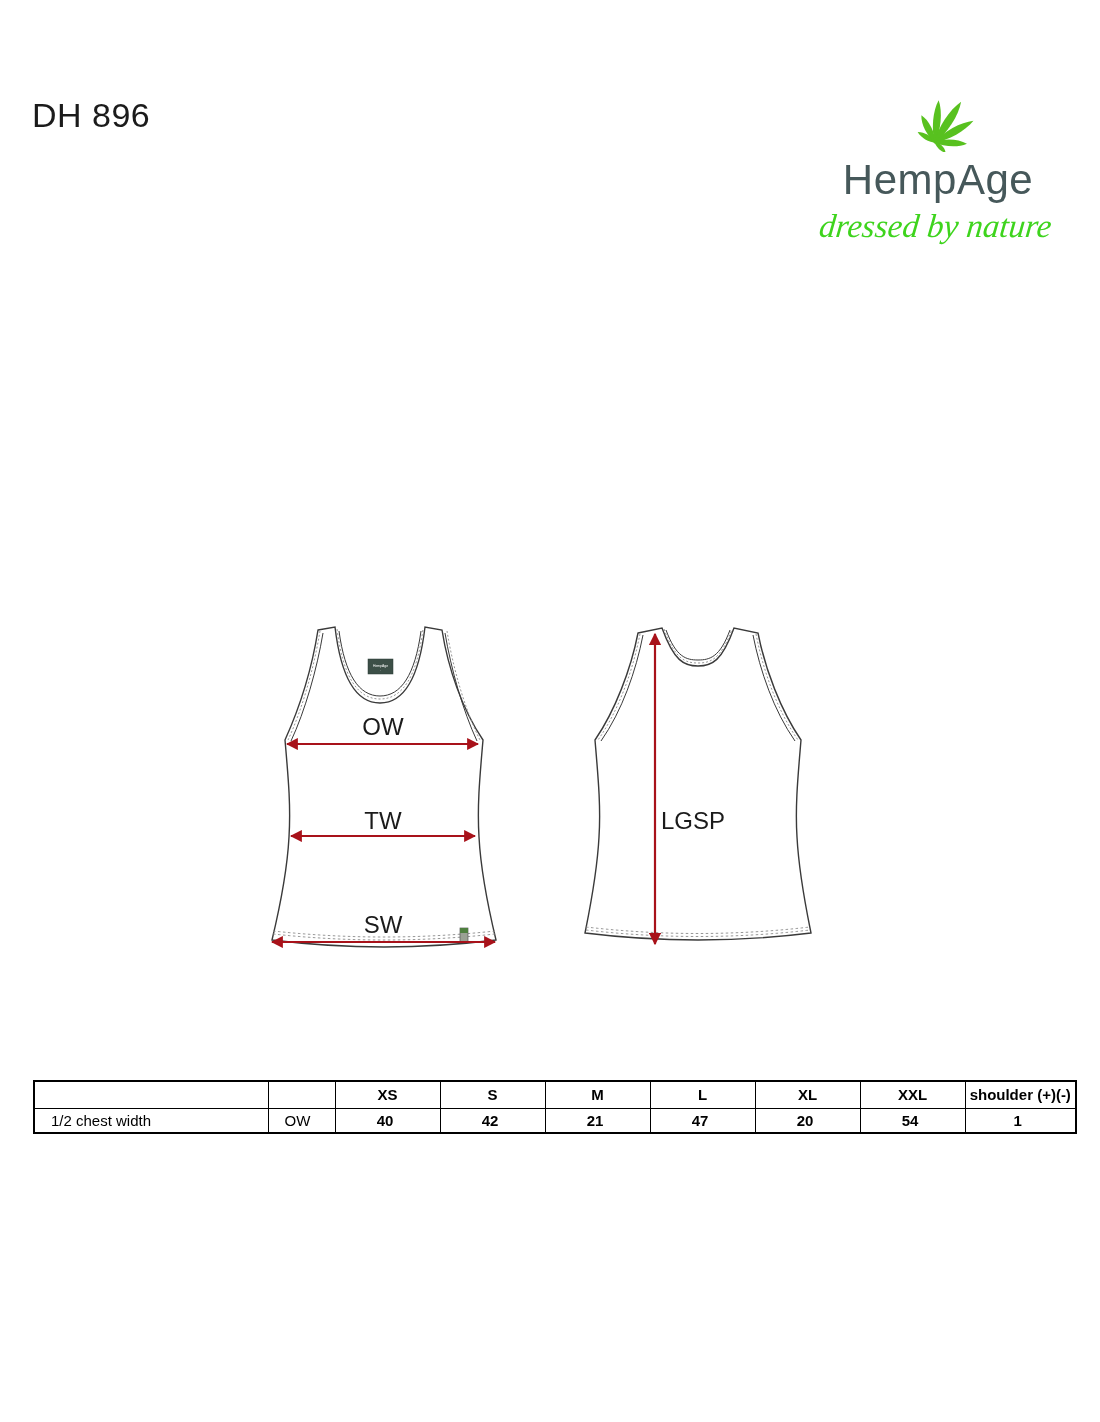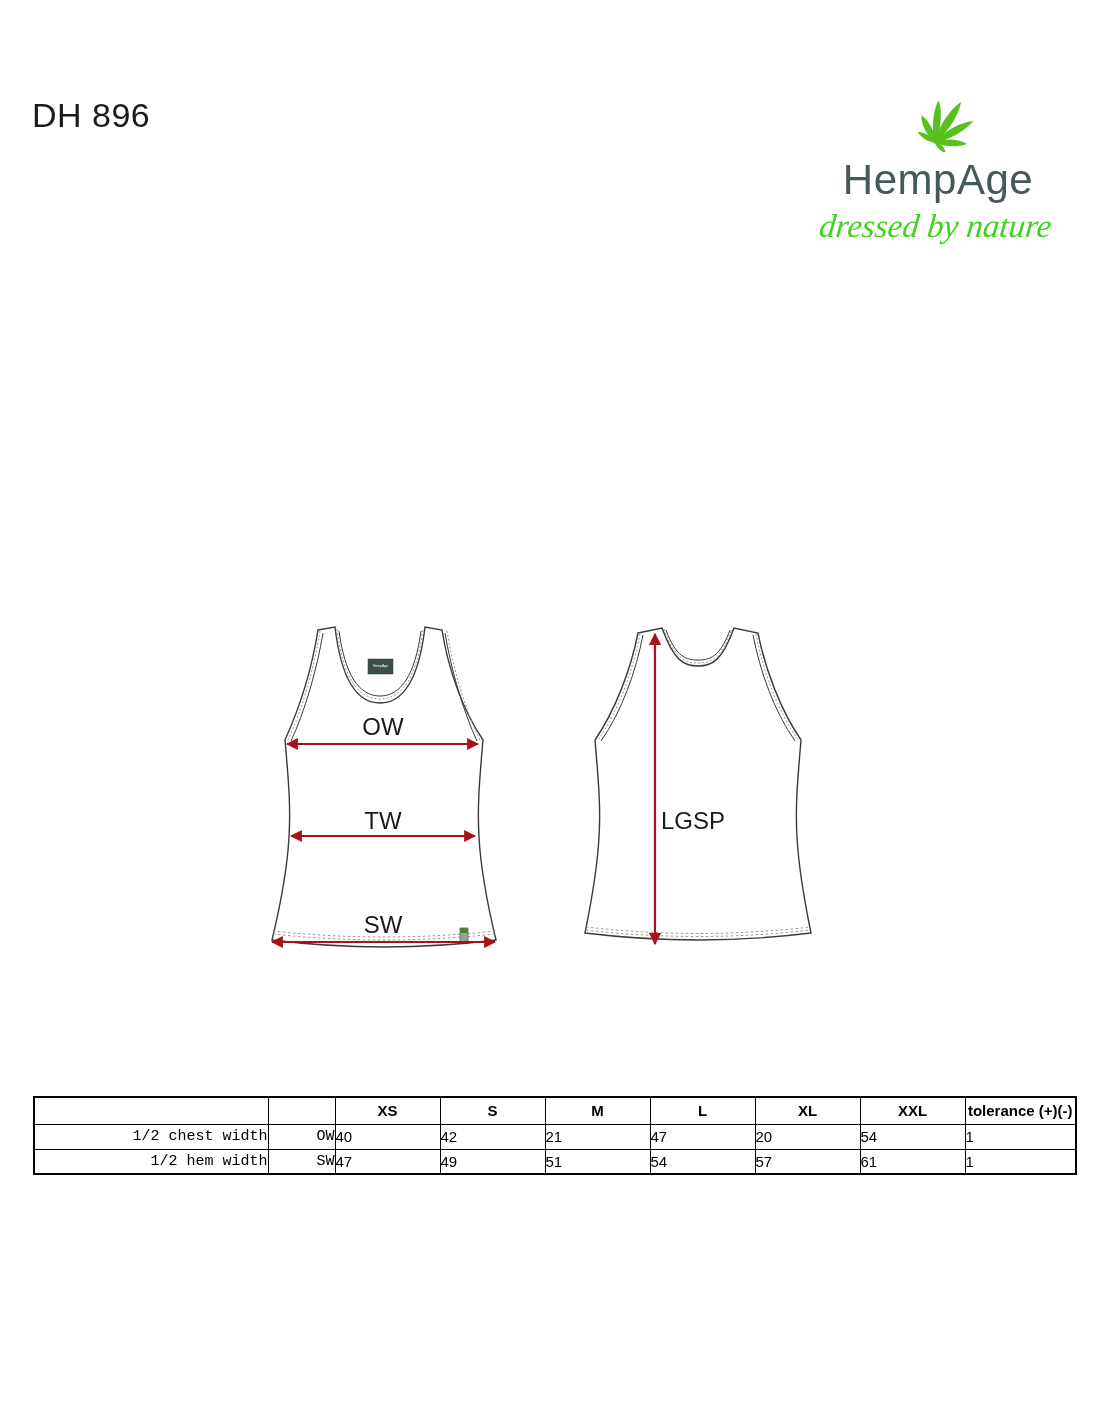--- a/index.html
+++ b/index.html
@@ -52,31 +52,30 @@
   .size-table {
     position: absolute;
     left: 33px;
     top: 1080px;
     width: 1042px;
     border-collapse: collapse;
     table-layout: fixed;
     border: 2px solid #000;
     font-size: 15px;
     color: #000;
-    margin-top: 16px;
   }
   .size-table th, .size-table td {
     border: 1.5px solid #000;
     overflow: hidden;
     white-space: nowrap;
   }
   .size-table th { height: 27px; font-weight: bold; text-align: center; }
   .size-table td { height: 25px; }
-  .size-table td.lbl { text-align: right; padding-left: 0; font-family: Liberation Mono, monospace; }
-  .size-table td.num { text-align: left; padding-right: 5px; }
+  .size-table td.lbl { text-align: left; padding-left: 16px; }
+  .size-table td.num { text-align: center; padding-right: 5px; font-weight: bold; }
 </style>
 </head>
 <body>
 
 <div class="page">
 
   <div class="doc-title">DH 896</div>
 
   <div class="logo-block">
     <svg class="leaf-svg" width="85" height="62" viewBox="0 0 85 62">
@@ -174,40 +173,29 @@
     <tbody>
         <tr>
       <th></th>
       <th></th>
       <th>XS</th>
       <th>S</th>
       <th>M</th>
       <th>L</th>
       <th>XL</th>
       <th>XXL</th>
-      <th>tolerance (+)(-)</th>
+      <th>shoulder (+)(-)</th>
     </tr>
     <tr>
       <td class="lbl">1/2 chest width</td>
       <td class="lbl">OW</td>
       <td class="num">40</td>
       <td class="num">42</td>
       <td class="num">21</td>
       <td class="num">47</td>
       <td class="num">20</td>
       <td class="num">54</td>
       <td class="num">1</td>
     </tr>
-    <tr>
-      <td class="lbl">1/2 hem width</td>
-      <td class="lbl">SW</td>
-      <td class="num">47</td>
-      <td class="num">49</td>
-      <td class="num">51</td>
-      <td class="num">54</td>
-      <td class="num">57</td>
-      <td class="num">61</td>
-      <td class="num">1</td>
-    </tr>
   </tbody>
     </table>
 
 </div>
 
 </body></html>

